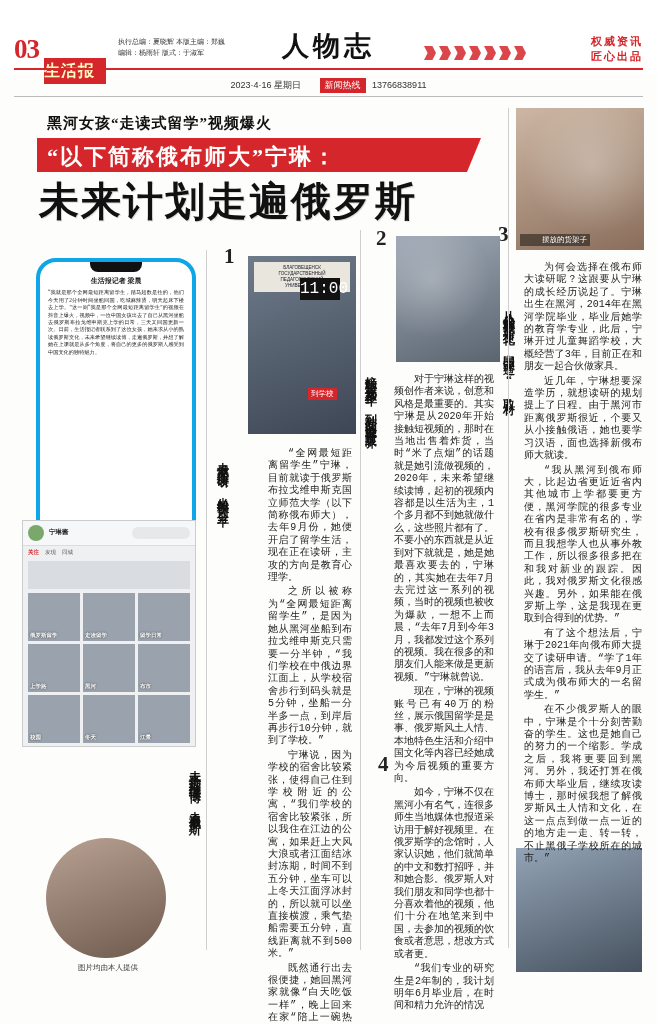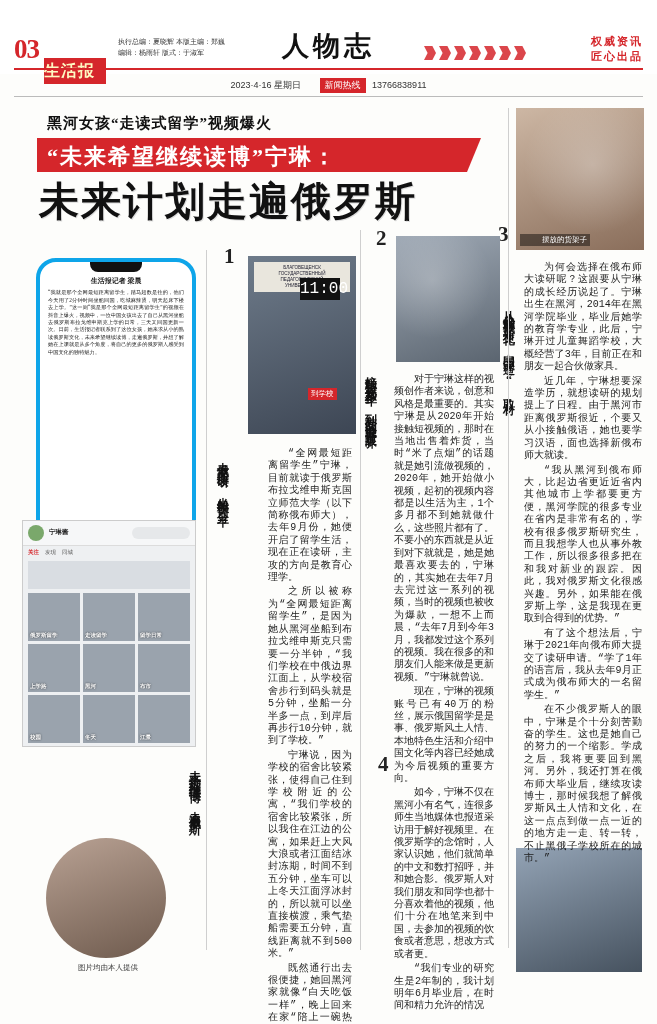--- a/index.html
+++ b/index.html
@@ -418,21 +418,21 @@
   <div class="dateline">
     <span class="date">2023·4·16  星期日</span>
     <span class="hotline-tag">新闻热线</span>
     <span>13766838911</span>
   </div>
   <div class="rule-thin"></div>
 
   <div class="headline-zone">
     <div class="kicker">黑河女孩“走读式留学”视频爆火</div>
     <div class="headline-band">
-      <span>“未来希望继续读博”宁琳：</span>
+      <span>“以下简称俄布师大”宁琳：</span>
     </div>
     <div class="band-tail"></div>
     <div class="headline-main">未来计划走遍俄罗斯</div>
   </div>
 
   <div class="photo g3" style="left:516px; top:108px; width:128px; height:142px;">
     <div class="ph-inner" style="background:radial-gradient(circle at 60% 40%, rgba(255,255,255,.28), transparent 60%);"></div>
     <div class="cap" style="left:4px; bottom:4px;padding-left:22px;">摆放的货架子</div>
   </div>
   <div class="num" style="left:498px; top:222px;">3</div>
@@ -512,21 +512,21 @@
   <div class="photo g6" style="left:516px; top:848px; width:126px; height:124px;"></div>
 
   <div class="col" style="left:268px; top:448px; width:84px;">
     <p>“全网最短距离留学生”宁琳，目前就读于俄罗斯布拉戈维申斯克国立师范大学（以下简称俄布师大），去年9月份，她便开启了留学生活，现在正在读研，主攻的方向是教育心理学。</p>
     <p>之所以被称为“全网最短距离留学生”，是因为她从黑河坐船到布拉戈维申斯克只需要一分半钟，“我们学校在中俄边界江面上，从学校宿舍步行到码头就是5分钟，坐船一分半多一点，到岸后再步行10分钟，就到了学校。”</p>
     <p>宁琳说，因为学校的宿舍比较紧张，使得自己住到学校附近的公寓，“我们学校的宿舍比较紧张，所以我住在江边的公寓，如果赶上大风大浪或者江面结冰封冻期，时间不到五分钟，坐车可以上冬天江面浮冰封的，所以就可以坐直接横渡，乘气垫船需要五分钟，直线距离就不到500米。”</p>
     <p>既然通行出去很便捷，她回黑河家就像“白天吃饭一样”，晚上回来在家“陪上一碗热的面汤”，第二天再坐船去上学。“一个人乘客船票150元，密证100元，再加上在黑河打车的话，出去一次就要花50元左右，但本来贵了。目前我们开不是回来很便捷，都是学校有什么事事，或者我们想回就回家，不会过来过边，不过，宁琳说。</p>
   </div>
 
   <div class="col" style="left:394px; top:374px; width:100px;">
-    <p>对于宁琳这样的视频创作者来说，创意和风格是最重要的。其实宁琳是从2020年开始接触短视频的，那时在当地出售着炸货，当时“米了点烟”的话题就是她引流做视频的，2020年，她开始做小视频，起初的视频内容都是以生活为主，1个多月都不到她就做什么，这些照片都有了。不要小的东西就是从近到对下就就是，她是她最喜欢要去的，宁琳的，其实她在去年7月去完过这一系列的视频，当时的视频也被收为爆款，一想不上而晨，“去年7月到今年3月，我都发过这个系列的视频。我在很多的和朋友们人能来做是更新视频。”宁琳就曾说。</p>
+    <p>对于宁琳这样的视频创作者来说，创意和风格是最重要的。其实宁琳是从2020年开始接触短视频的，那时在当地出售着炸货，当时“米了点烟”的话题就是她引流做视频的，2020年，未来希望继续读博，起初的视频内容都是以生活为主，1个多月都不到她就做什么，这些照片都有了。不要小的东西就是从近到对下就就是，她是她最喜欢要去的，宁琳的，其实她在去年7月去完过这一系列的视频，当时的视频也被收为爆款，一想不上而晨，“去年7月到今年3月，我都发过这个系列的视频。我在很多的和朋友们人能来做是更新视频。”宁琳就曾说。</p>
     <p>现在，宁琳的视频账号已有40万的粉丝，展示俄国留学是是事、俄罗斯风土人情、本地特色生活和介绍中国文化等内容已经她成为今后视频的重要方向。</p>
     <p>如今，宁琳不仅在黑河小有名气，连很多师生当地媒体也报道采访用于解好视频里。在俄罗斯学的念馆时，人家认识她，他们就简单的中文和数打招呼，并和她合影。俄罗斯人对我们朋友和同学也都十分喜欢着他的视频，他们十分在地笔来到中国，去参加的视频的饮食或者意思，想改方式或者更。</p>
     <p>“我们专业的研究生是2年制的，我计划明年6月毕业后，在时间和精力允许的情况</p>
   </div>
 
   <div class="col" style="left:524px; top:262px; width:118px;">
     <p>为何会选择在俄布师大读研呢？这跟要从宁琳的成长经历说起了。宁琳出生在黑河，2014年在黑河学院毕业，毕业后她学的教育学专业，此后，宁琳开过儿童舞蹈学校，大概经营了3年，目前正在和朋友一起合伙做家具。</p>
     <p>近几年，宁琳想要深造学历，就想读研的规划提上了日程。由于黑河市距离俄罗斯很近，个要又从小接触俄语，她也要学习汉语，面也选择新俄布师大就读。</p>
     <p>“我从黑河到俄布师大，比起边省更近近省内其他城市上学都要更方便，黑河学院的很多专业在省内是非常有名的，学校有很多俄罗斯研究生，而且我想学人也从事外教工作，所以很多很多把在和我对新业的跟踪。因此，我对俄罗斯文化很感兴趣。另外，如果能在俄罗斯上学，这是我现在更取到合得到的优势。”</p>
     <p>有了这个想法后，宁琳于2021年向俄布师大提交了读研申请。“学了1年的语言后，我从去年9月正式成为俄布师大的一名留学生。”</p>

